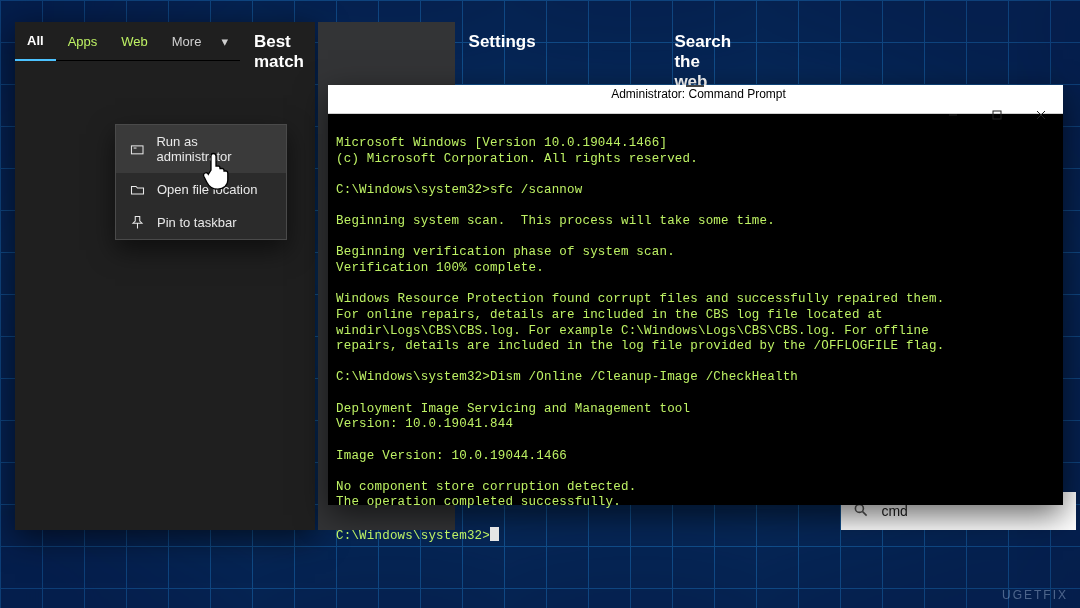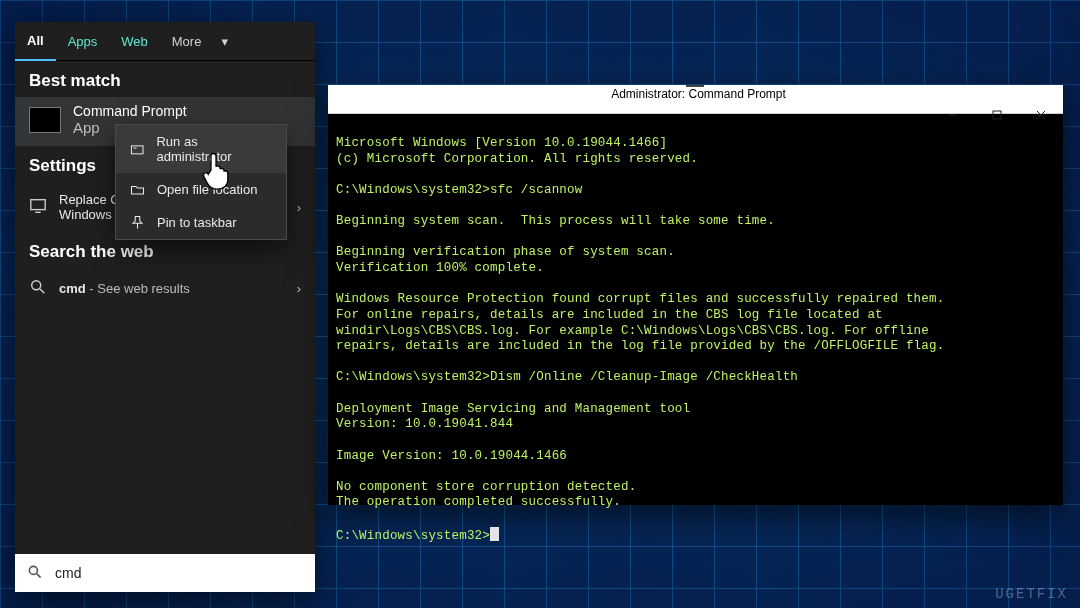--- a/index.html
+++ b/index.html
@@ -13,26 +13,26 @@
     background-color:#0a3a74;
     background-image:
       linear-gradient(#1a76c4 1px,transparent 1px),
       linear-gradient(90deg,#1a76c4 1px,transparent 1px);
     background-size:42px 42px;
     filter:brightness(.85);
   }
   .vignette{position:absolute;inset:0;box-shadow:inset 0 0 220px 60px rgba(0,0,40,.55);}
   
   .search-panel{
-    position:absolute;left:15px;top:22px;width:300px;height:570px;
-    background:#1f1f1f;display:flex;flex-direction:column;
+    position:absolute;left:15px;top:22px;width:300px;height:508px;
+    background:#1f1f1f;display:flex;
     box-shadow:0 8px 30px rgba(0,0,0,.6);
   }
   .tabs{display:flex;align-items:center;height:38px;border-bottom:1px solid #000;}
-  .tab{padding:0 12px;height:38px;display:flex;align-items:center;color:#5eead4;cursor:pointer;}
+  .tab{padding:0 12px;height:38px;display:flex;align-items:center;color:#bef264;cursor:pointer;}
   .tab.active{color:#fff;border-bottom:2px solid #4cc2ff;font-weight:600;}
   .more-btn{display:flex;align-items:center;gap:20px;color:#cfcfcf;padding:0 12px;cursor:pointer;}
   .section-hdr{padding:10px 14px 6px;color:#fff;font-weight:600;font-size:17px;}
   .best-match{
     display:flex;align-items:center;gap:12px;padding:6px 14px 10px;background:#333436;
   }
   .bm-thumb{width:30px;height:24px;background:#000;border:1px solid #777;}
   .bm-text .t1{font-size:14px;text-align:center;}
   .bm-text .t2{font-size:15px;color:#bdbdbd;}
   .row-item{
@@ -85,22 +85,22 @@
   .terminal{
     font-family:Consolas,"Courier New",monospace;font-size:12.5px;line-height:1.25;
     color:#bef264;padding:22px 8px;white-space:pre;overflow:hidden;
     height:calc(100% - 28px);letter-spacing:.2px;
   }
   .terminal .cursor-block{
     display:inline-block;width:9px;height:14px;background:#e5e5e5;vertical-align:-2px;
   }
   
   .watermark{
-    position:absolute;right:12px;bottom:6px;font-size:14px;letter-spacing:2px;
-    color:rgba(210,230,255,.35);font-weight:300;font-family:Liberation Mono, monospace;
+    position:absolute;right:12px;bottom:6px;font-size:12px;letter-spacing:2px;
+    color:rgba(210,230,255,.35);font-weight:300;font-family:Liberation Sans, sans-serif;
   }
 </style>
 </head>
 <body>
 
 <div class="bg"></div>
 <div class="vignette"></div>
 
 <div class="search-panel">
   <div class="tabs">

